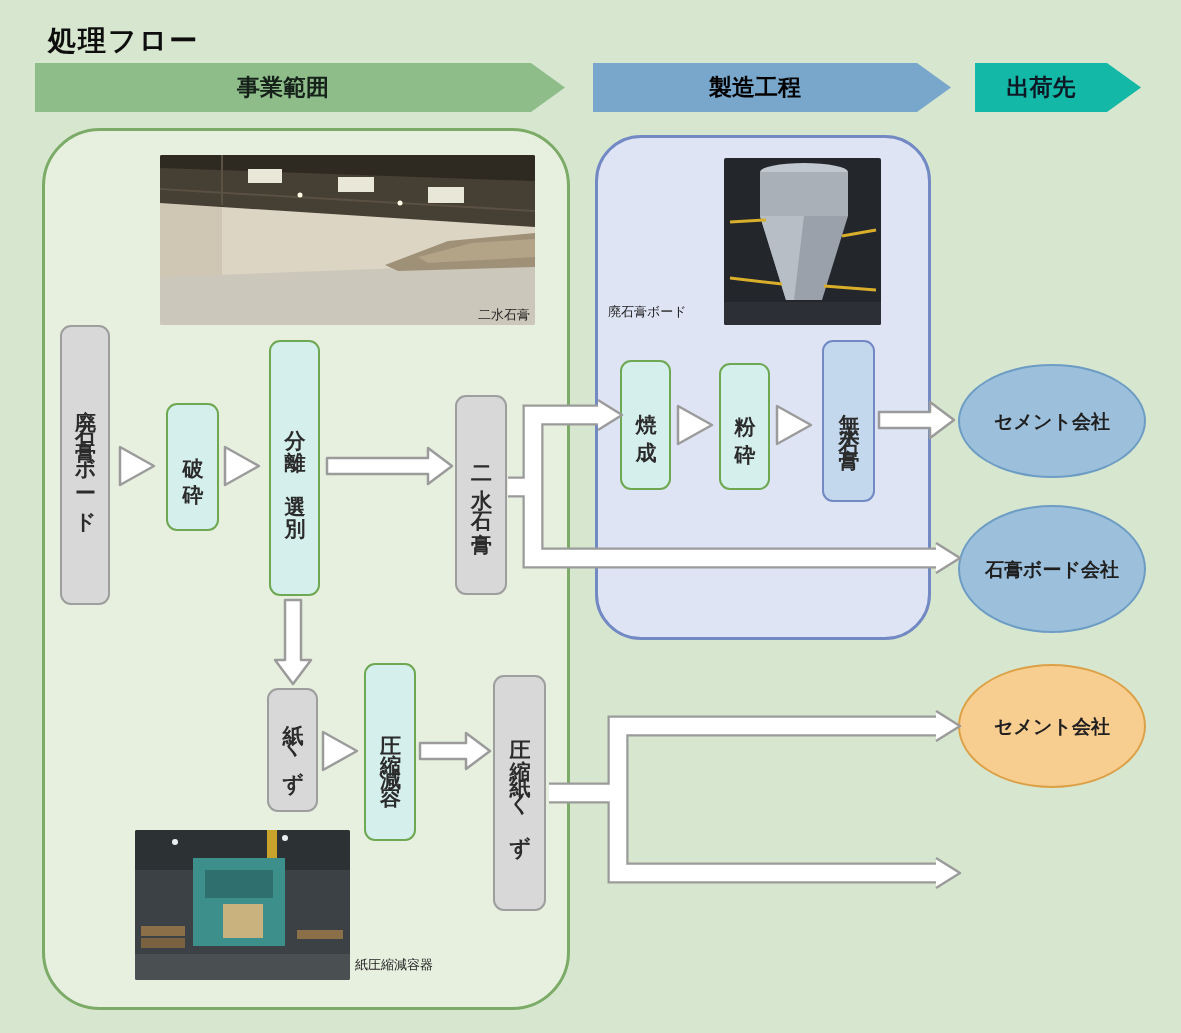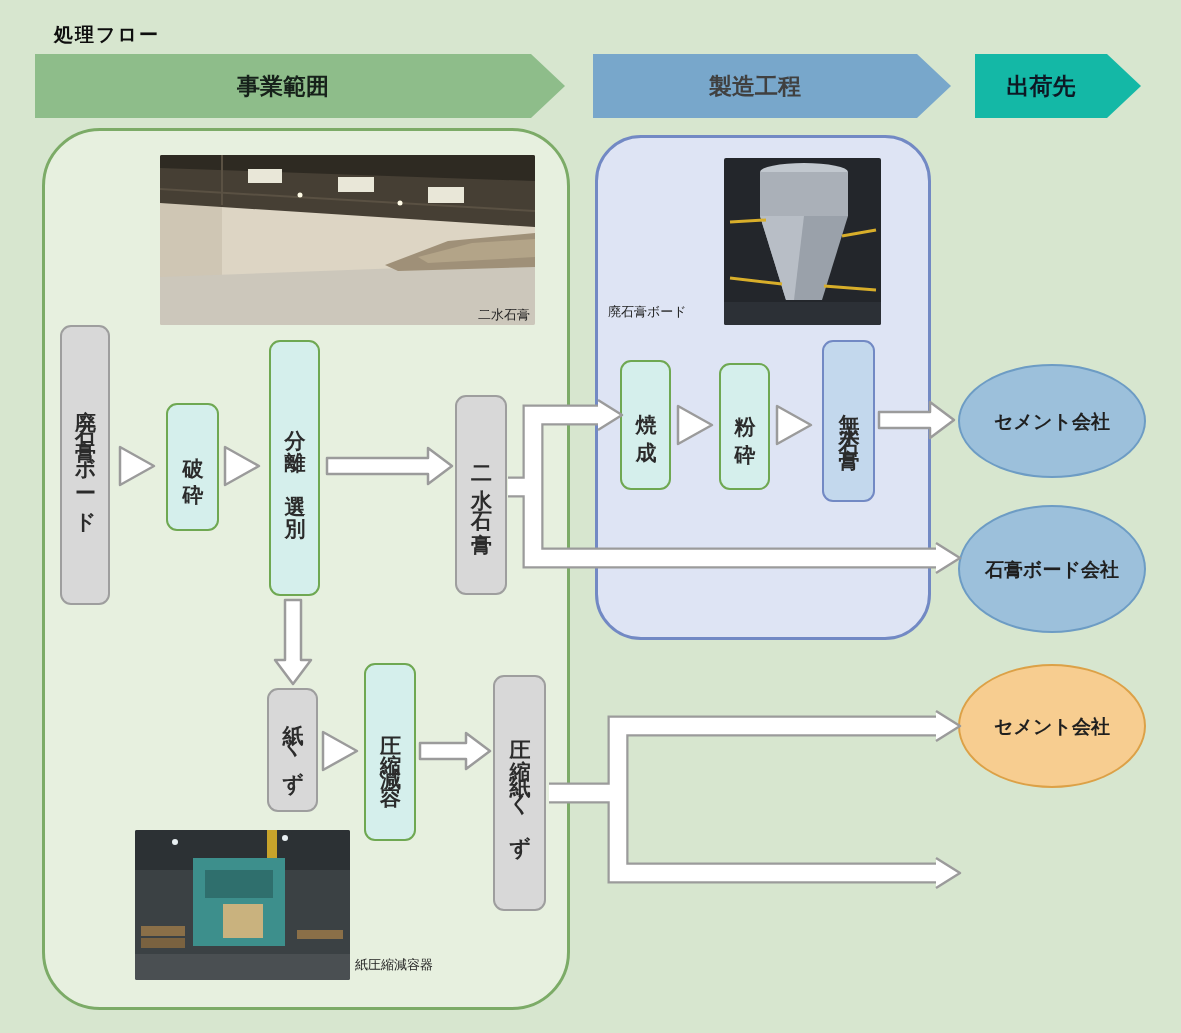--- a/index.html
+++ b/index.html
@@ -1,26 +1,26 @@
 <!DOCTYPE html>
 <html><head>
 <meta charset="utf-8">
 <style>
   * { margin:0; padding:0; box-sizing:border-box; }
   html,body { background:#d7e6cf; }
   body { font-family:"DejaVu Sans", sans-serif; }
   .canvas { position:relative; width:1181px; height:1033px; background:#d7e6cf; overflow:hidden; }
 
-  .title { position:absolute; left:54px; top:22px; font-size:19px; font-weight:bold; color:#0e0e0e; letter-spacing:2px; }
-
-  .harrow { position:absolute; top:54px; height:64px; display:flex; align-items:center; justify-content:center;
+  .title { position:absolute; left:48px; top:22px; font-size:28px; font-weight:bold; color:#0e0e0e; letter-spacing:2px; }
+
+  .harrow { position:absolute; top:63px; height:49px; display:flex; align-items:center; justify-content:center;
             font-size:23px; font-weight:bold; color:#16211a; padding-right:34px;
             clip-path: polygon(0 0, calc(100% - 34px) 0, 100% 50%, calc(100% - 34px) 100%, 0 100%); }
   #arrow-scope   { left:35px;  width:530px; background:#8ebd8a; }
-  #arrow-process { left:593px; width:358px; background:#78a7cb; color:#404040; }
+  #arrow-process { left:593px; width:358px; background:#78a7cb; color:#000000; }
   #arrow-dest    { left:975px; width:166px; background:#14b8a6; color:#0d1824; }
 
   .container { position:absolute; z-index:1; }
   #scope-container   { left:42px;  top:128px; width:528px; height:882px; background:#e7f0df; border:3px solid #7cab67; border-radius:58px; }
   #process-container { left:595px; top:135px; width:336px; height:505px; background:#dee4f4; border:3px solid #7289c4; border-radius:46px; }
 
   .photo { position:absolute; z-index:2; overflow:hidden; border-radius:2px; }
   #photo-yard       { left:160px; top:155px; width:375px; height:170px; }
   #photo-furnace    { left:724px; top:158px; width:157px; height:167px; }
   #photo-compressor { left:135px; top:830px; width:215px; height:150px; }

